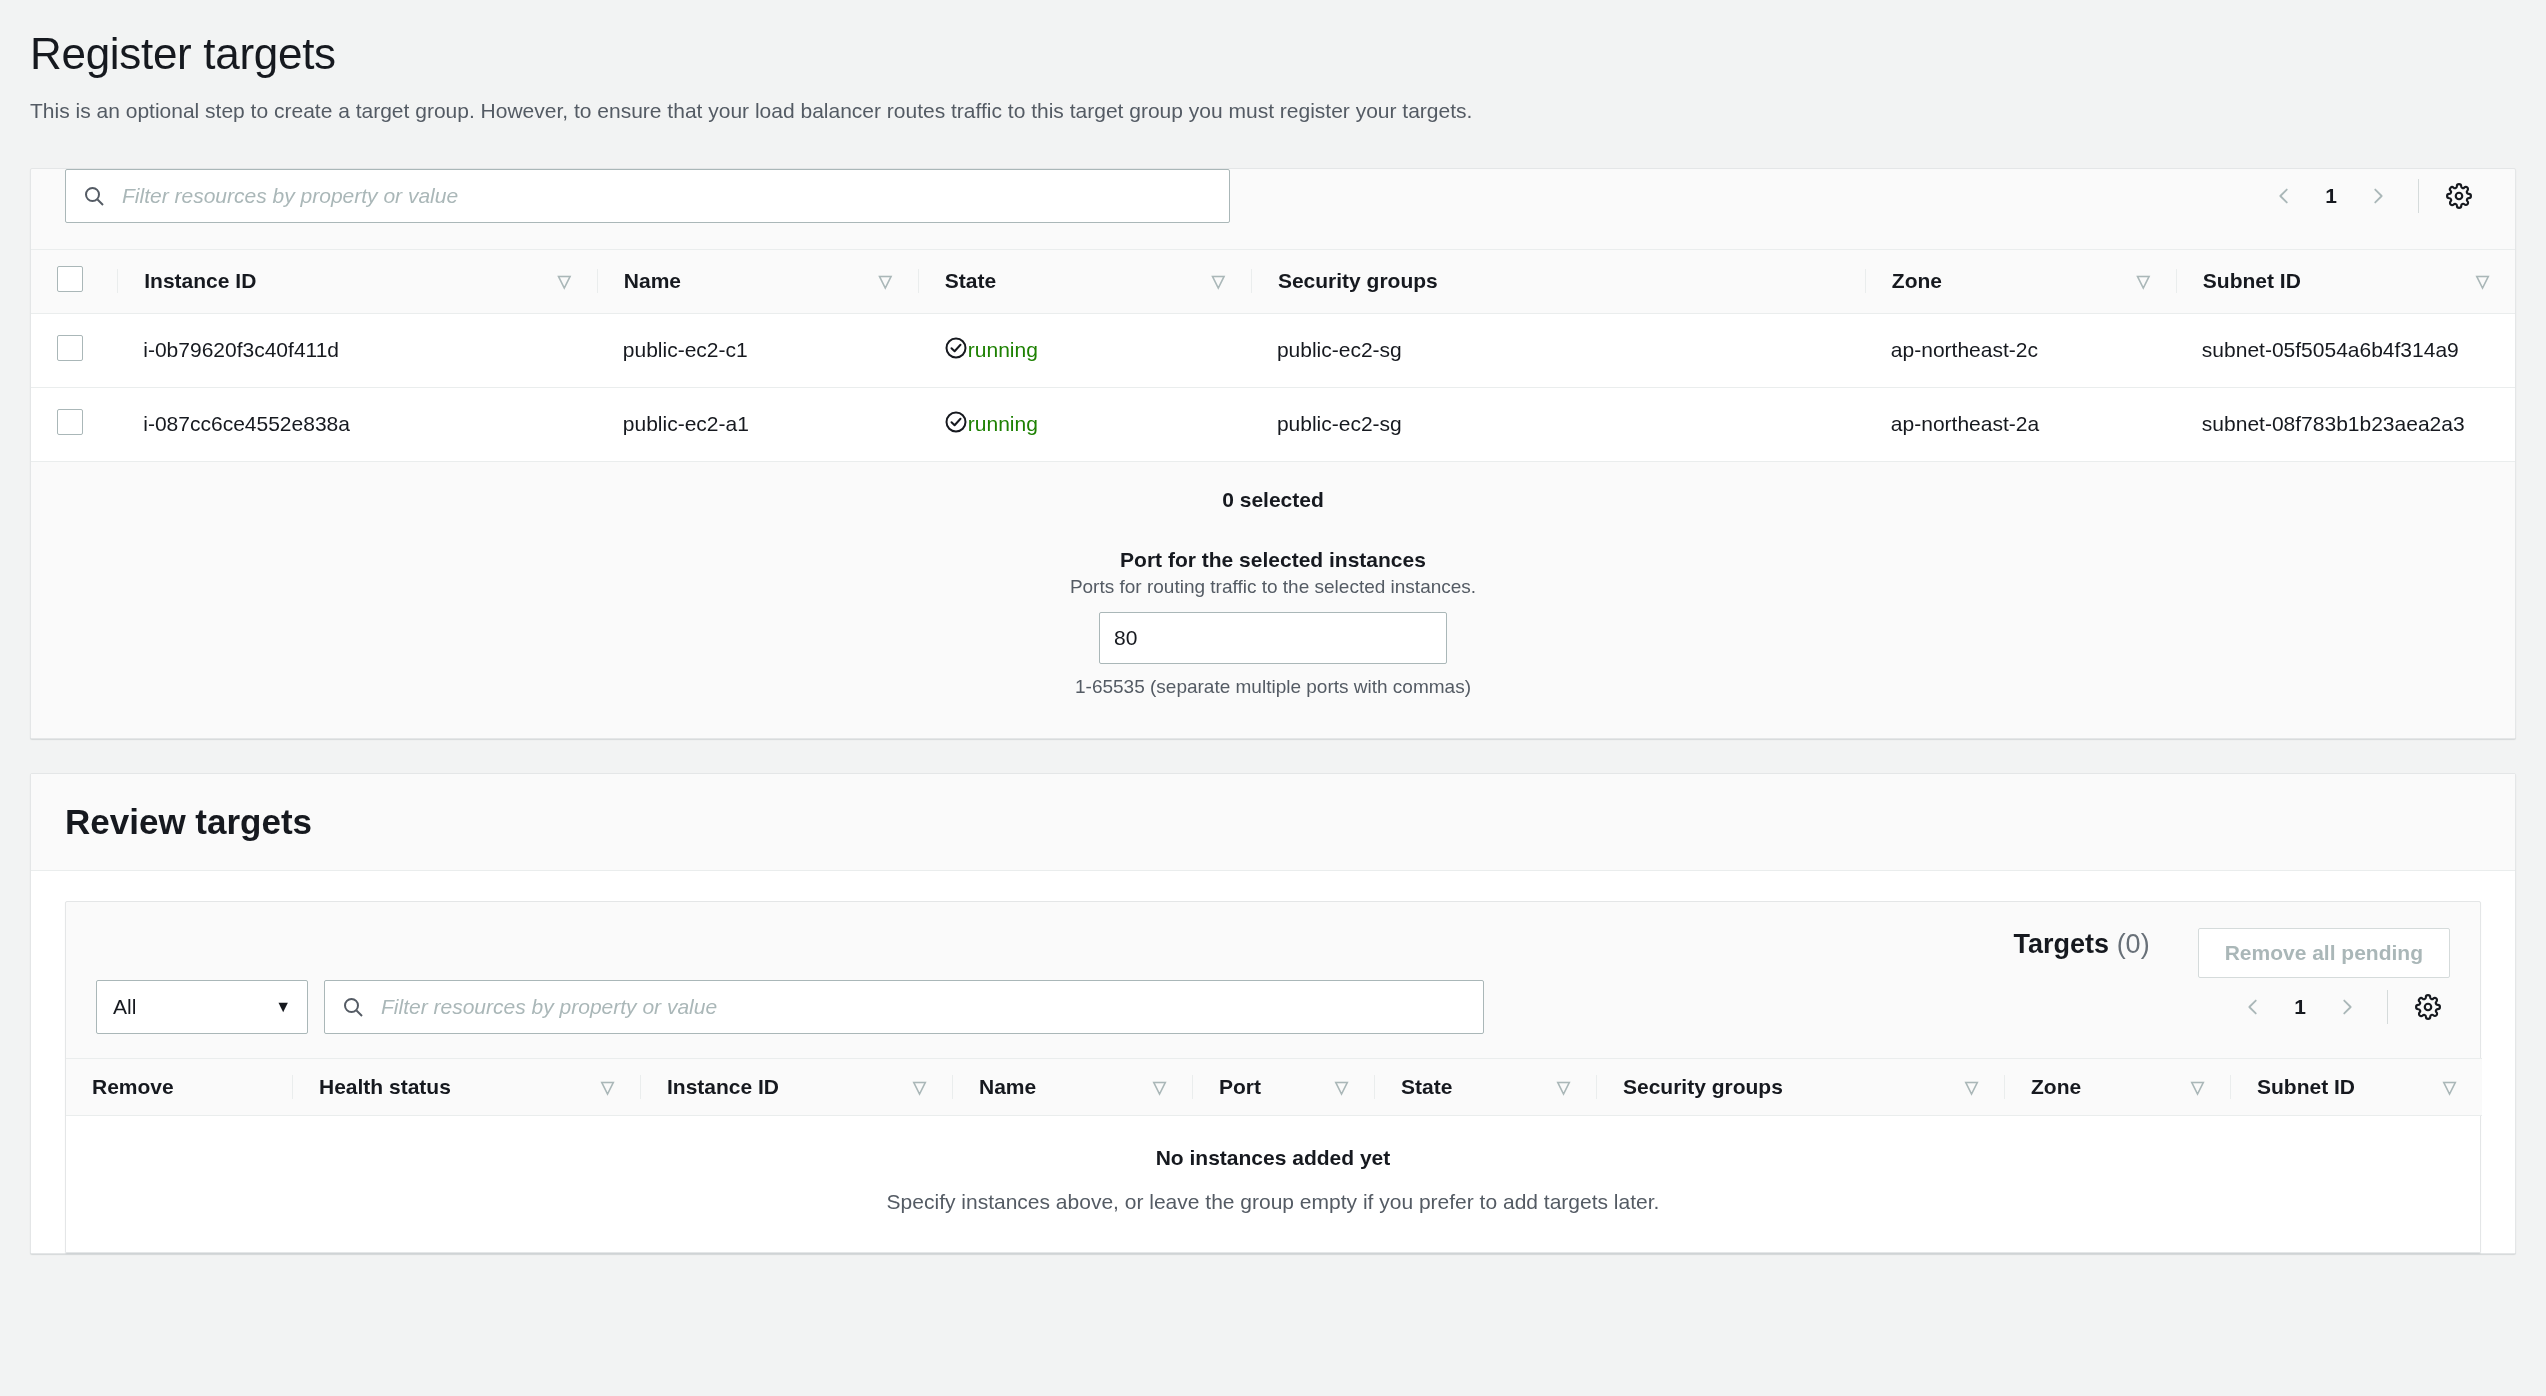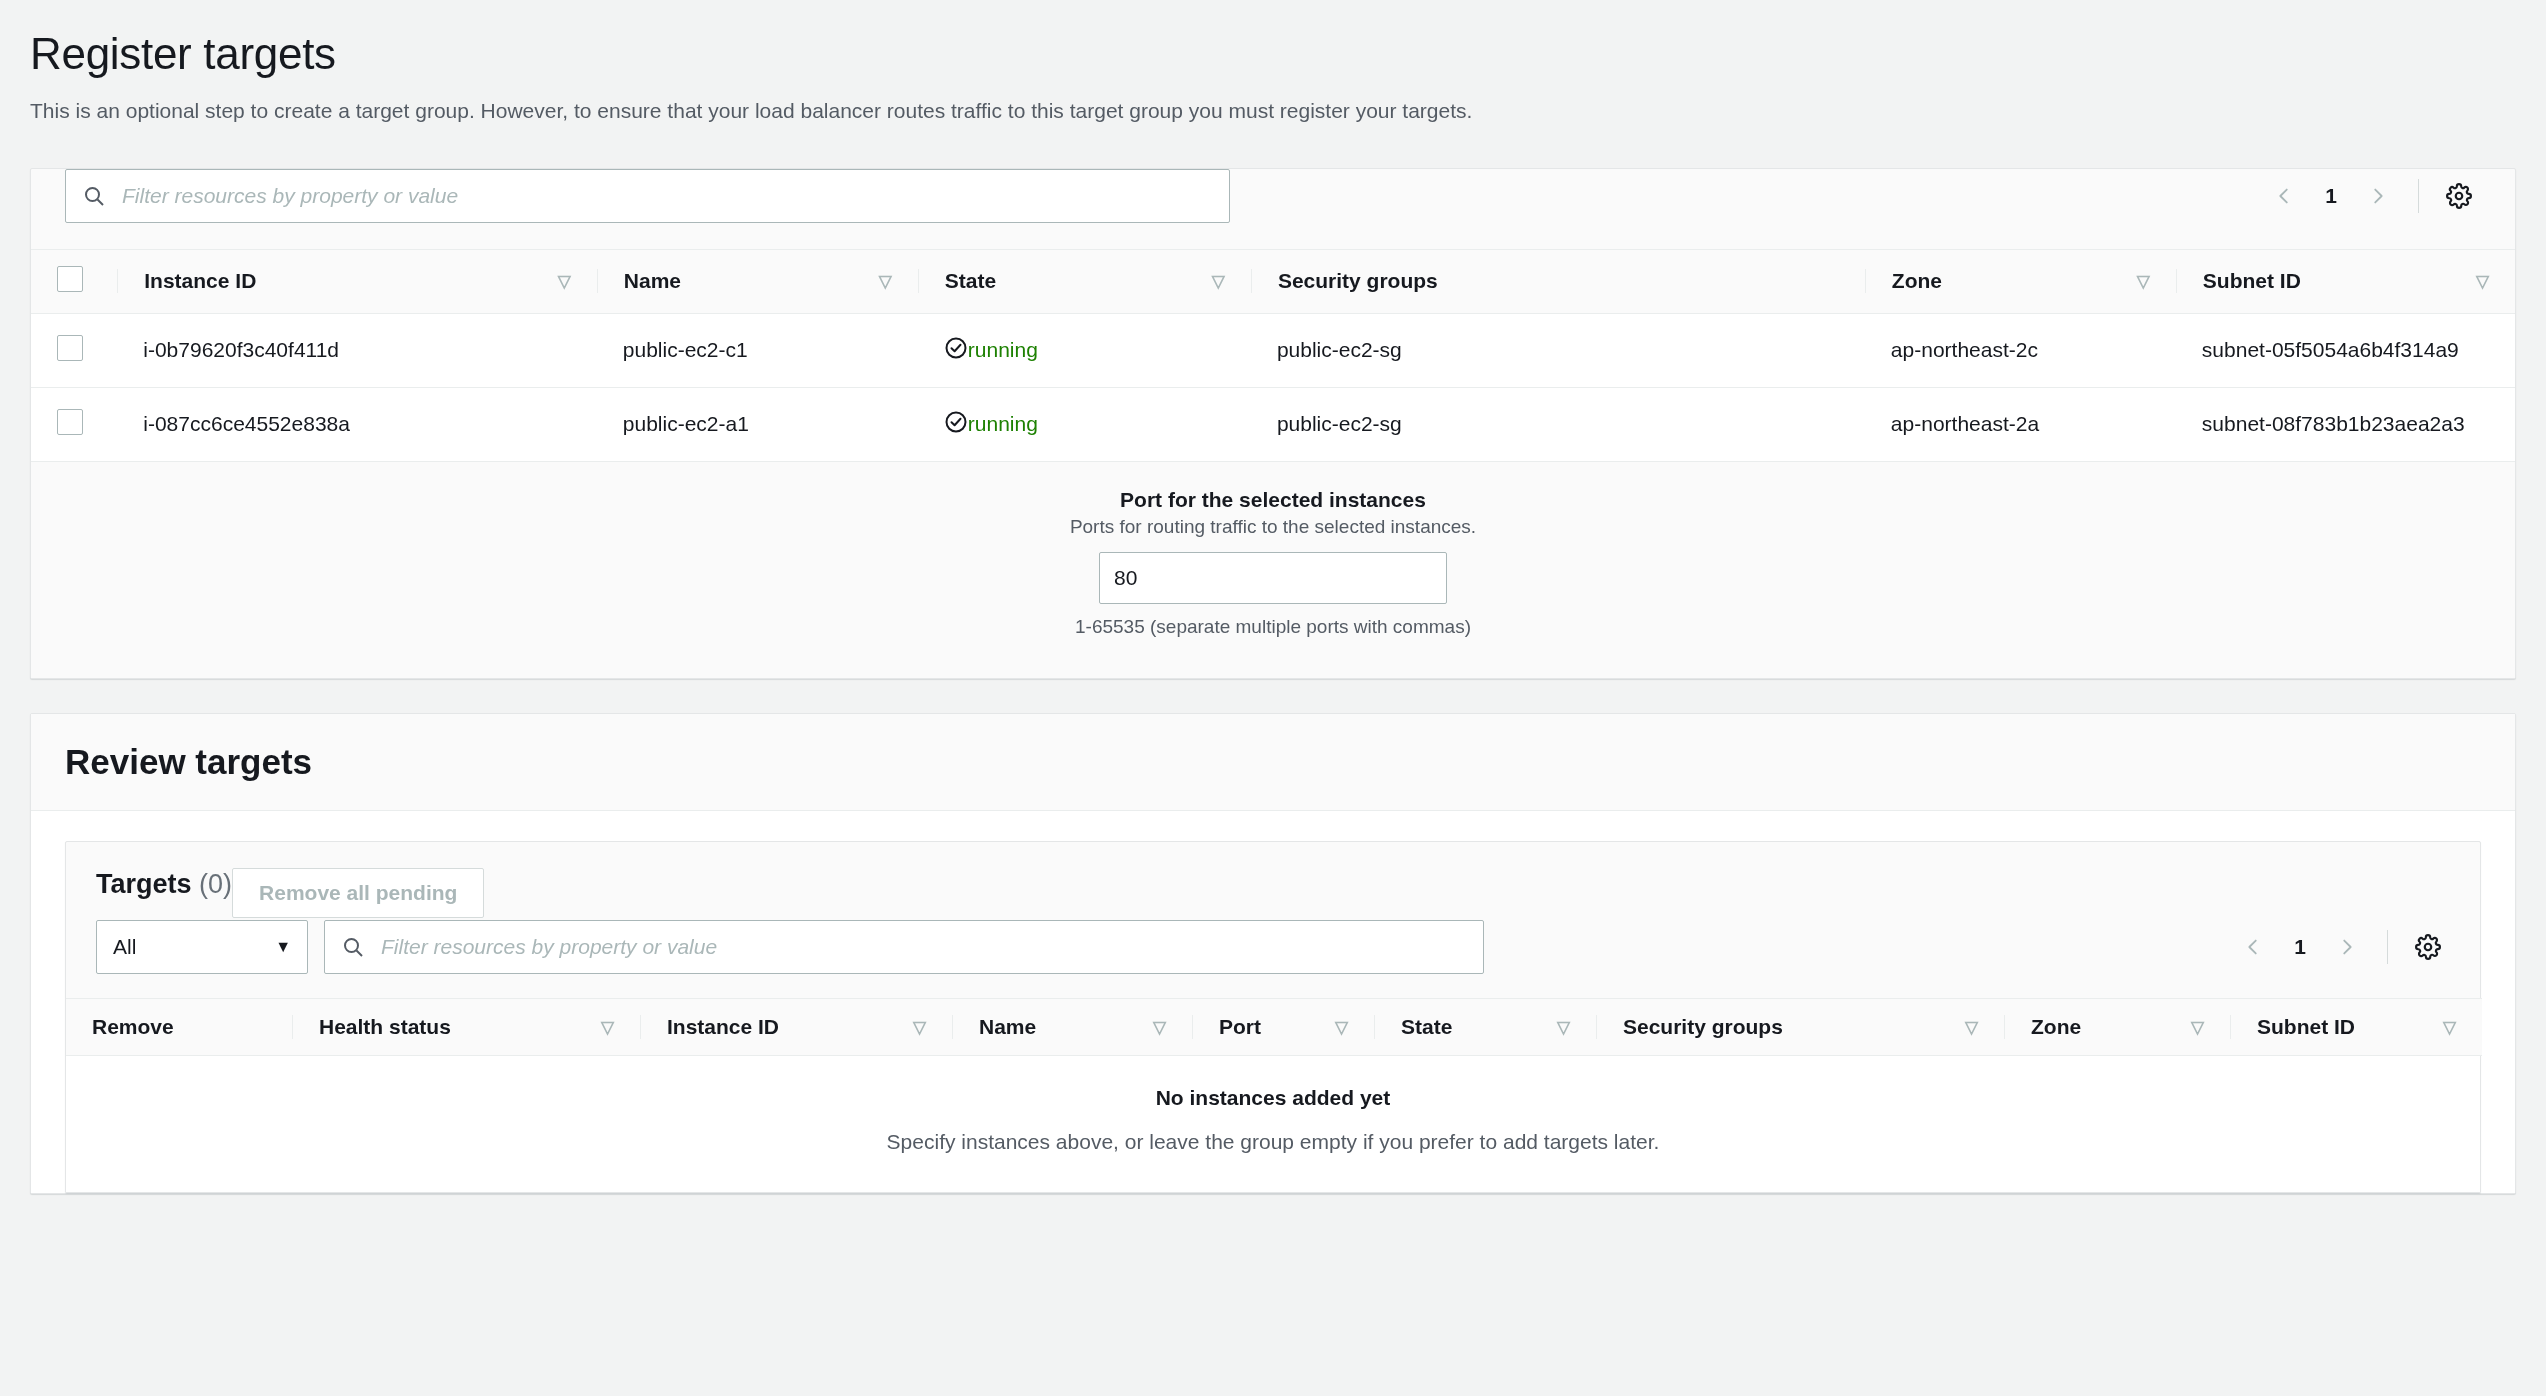--- a/index.html
+++ b/index.html
@@ -126,22 +126,23 @@
   .review-head {
     padding: 28px 34px; border-bottom: 1px solid #eaeded; background: #fafafa;
   }
   .review-title { font-size: 35px; font-weight: 700; color: #16191f; margin: 0; }
   .review-body { background: #fff; padding: 30px 34px 0 34px; }
   .inner-card {
     background: #fafafa; border: 1px solid #e4e6e7; border-radius: 2px;
     box-shadow: 0 1px 1px 0 rgba(0,28,36,.10);
   }
   .inner-top {
-    display: flex; align-items: flex-start; justify-content: flex-start;
+    display: flex; align-items: flex-start; justify-content: flex-end;
     padding: 26px 30px 0 30px;
+    gap: 48px;
   }
   .btn-outline-disabled {
     background: #fff; border: 1px solid #d5dbdb; border-radius: 2px;
     color: #aab7b8; font-size: 21px; font-weight: 700;
     padding: 12px 26px; cursor: default; font-family: "Liberation Sans", sans-serif;
   }
   .inner-filter {
     display: flex; align-items: center; justify-content: space-between;
     padding: 0 30px 24px 30px;
   }
@@ -317,20 +318,21 @@
               <div style="padding-left:26px">ap-northeast-2a</div>
             </td>
           <td>
               <div style="padding-left:26px">subnet-08f783b1b23aea2a3</div>
             </td>
         </tr>
       </tbody>
     </table>
 
     <div class="selected-block">
+      <div class="selected-count">0 selected</div>
       <div class="ports-label">Port for the selected instances</div>
       <div class="ports-desc">Ports for routing traffic to the selected instances.</div>
       <input class="ports-input" type="text" value="80" style="">
       <div class="ports-hint">1-65535 (separate multiple ports with commas)</div>
     </div>
   </div>
 
   <div class="card">
     <div class="review-head">
       <h2 class="review-title">Review targets</h2>

